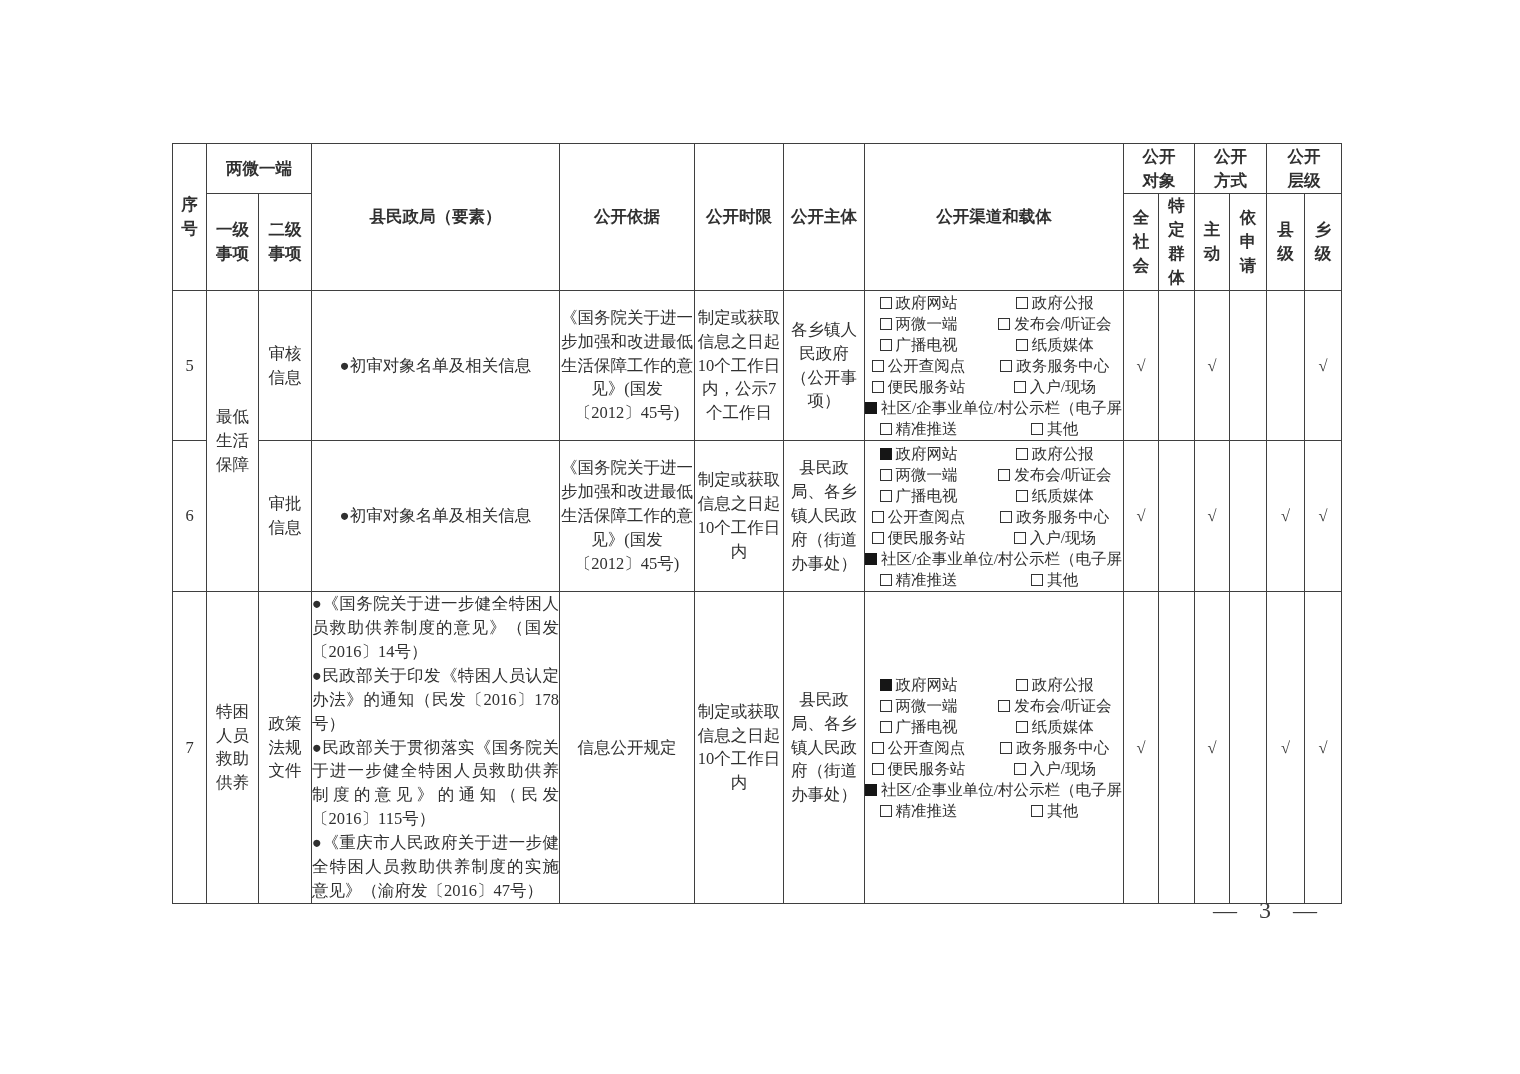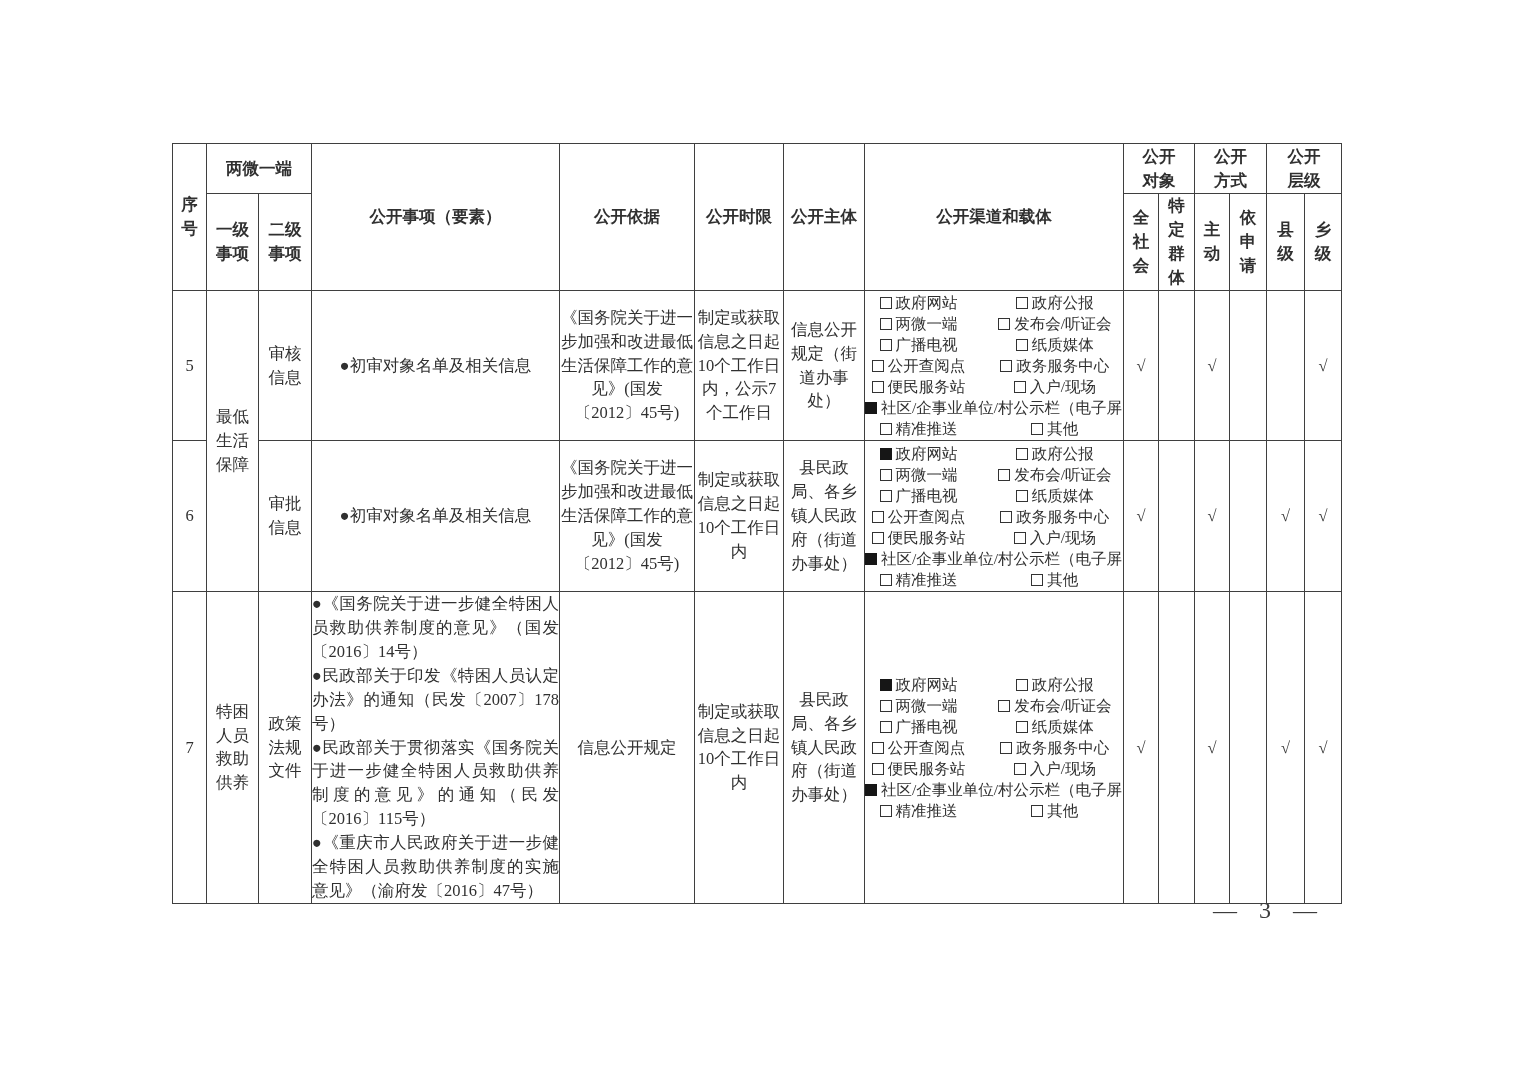--- a/index.html
+++ b/index.html
@@ -65,21 +65,21 @@
       <col style="width:37px">
     <col style="width:38px">
       <col style="width:37px">
   </colgroup>
 
   <tbody>
       <tr style="height:50px">
     <td rowspan="2" class="hd v">序
 号</td>
     <td colspan="2" class="hd">两微一端</td>
-    <td rowspan="2" class="hd">公开事项（要素）</td>
+    <td rowspan="2" class="hd">县民政局（要素）</td>
     <td rowspan="2" class="hd">公开依据</td>
     <td rowspan="2" class="hd">公开时限</td>
     <td rowspan="2" class="hd">公开主体</td>
     <td rowspan="2" class="hd">公开渠道和载体</td>
     <td colspan="2" class="hd v">公开
 对象</td>
     <td colspan="2" class="hd v">公开
 方式</td>
     <td colspan="2" class="hd v">公开
 层级</td>
@@ -111,21 +111,21 @@
   <tr style="height:150px">
     <td>5</td>
     <td rowspan="2" class="cat">最低
 生活
 保障</td>
     <td class="cat">审核
 信息</td>
     <td class="content">●初审对象名单及相关信息</td>
     <td class="basis">《国务院关于进一步加强和改进最低生活保障工作的意见》(国发〔2012〕45号)</td>
     <td class="timelimit">制定或获取信息之日起10个工作日内，公示7个工作日</td>
-    <td class="subject">信息公开规定（街道办事处）</td>
+    <td class="subject">各乡镇人民政府（公开事项）</td>
     <td class="channels">
           <div class="ch-grid">
             <div class="ch-item"><span class="ch-box"></span><span class="ch-label">政府网站</span></div>
             <div class="ch-item"><span class="ch-box"></span><span class="ch-label">政府公报</span></div>
             <div class="ch-item"><span class="ch-box"></span><span class="ch-label">两微一端</span></div>
             <div class="ch-item"><span class="ch-box"></span><span class="ch-label">发布会/听证会</span></div>
             <div class="ch-item"><span class="ch-box"></span><span class="ch-label">广播电视</span></div>
             <div class="ch-item"><span class="ch-box"></span><span class="ch-label">纸质媒体</span></div>
             <div class="ch-item"><span class="ch-box"></span><span class="ch-label">公开查阅点</span></div>
             <div class="ch-item"><span class="ch-box"></span><span class="ch-label">政务服务中心</span></div>
@@ -181,21 +181,21 @@
     <td>7</td>
     <td class="cat">特困
 人员
 救助
 供养</td>
     <td class="cat">政策
 法规
 文件</td>
     <td class="content7">
       <div class="bullet-item">●《国务院关于进一步健全特困人员救助供养制度的意见》（国发〔2016〕14号）</div>
-      <div class="bullet-item">●民政部关于印发《特困人员认定办法》的通知（民发〔2007〕178号）</div>
+      <div class="bullet-item">●民政部关于印发《特困人员认定办法》的通知（民发〔2016〕178号）</div>
       <div class="bullet-item">●民政部关于贯彻落实《国务院关于进一步健全特困人员救助供养制度的意见》的通知（民发〔2016〕115号）</div>
       <div class="bullet-item">●《重庆市人民政府关于进一步健全特困人员救助供养制度的实施意见》（渝府发〔2016〕47号）</div>
     </td>
     <td class="basis basis7">信息公开规定</td>
     <td class="timelimit">制定或获取信息之日起10个工作日内</td>
     <td class="subject">县民政局、各乡镇人民政府（街道办事处）</td>
     <td class="channels">
           <div class="ch-grid">
             <div class="ch-item"><span class="ch-box checked"></span><span class="ch-label">政府网站</span></div>
             <div class="ch-item"><span class="ch-box"></span><span class="ch-label">政府公报</span></div>

